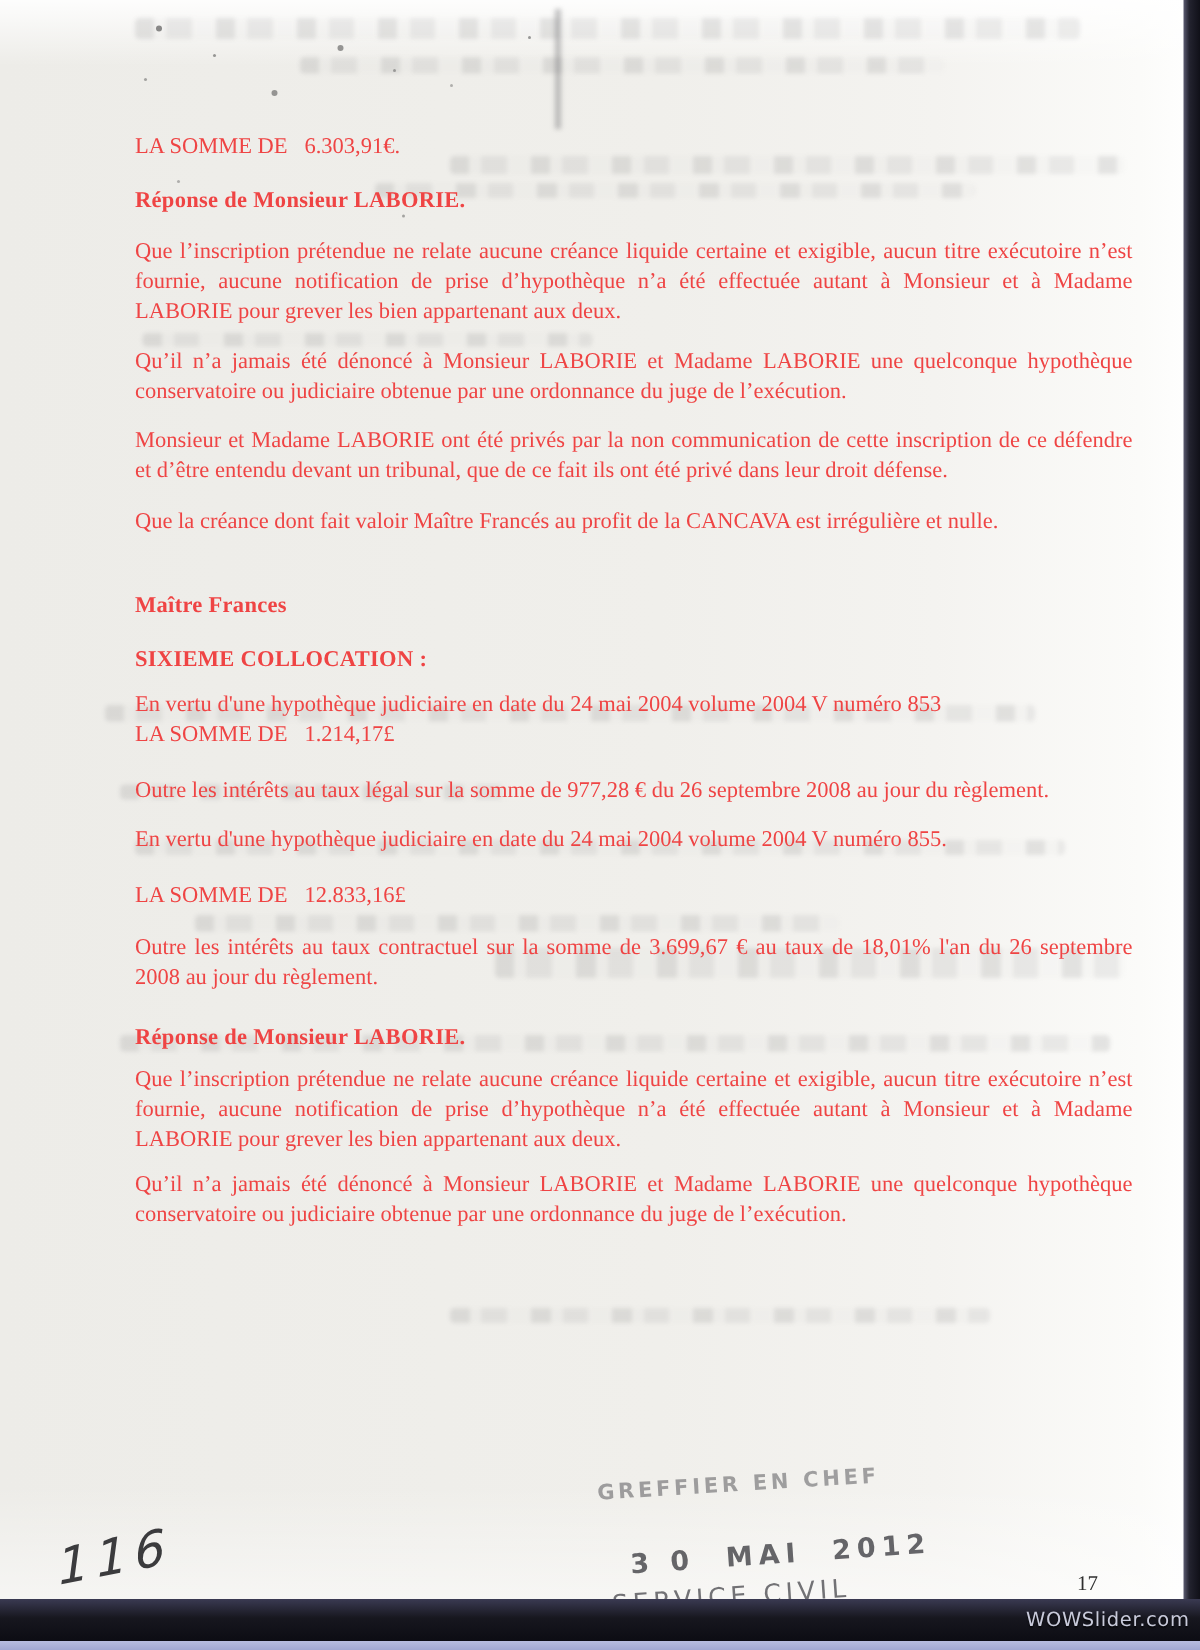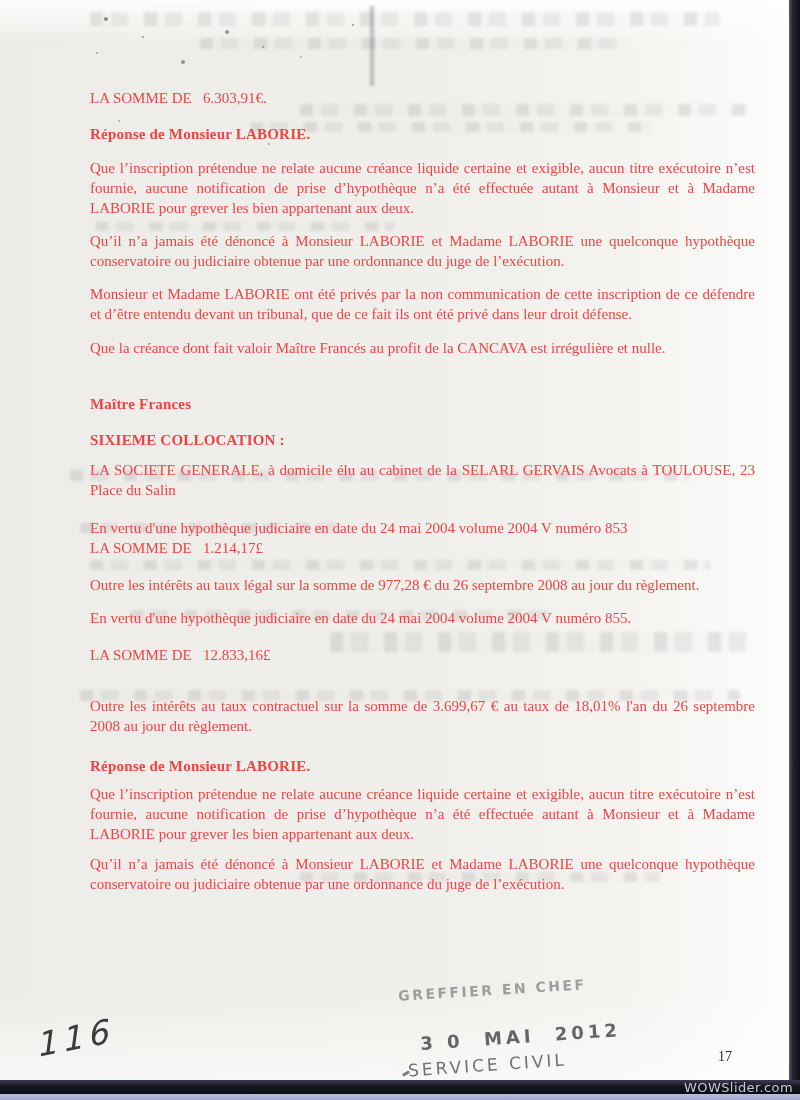--- a/index.html
+++ b/index.html
@@ -14,21 +14,21 @@
     background:
       linear-gradient(180deg, rgba(255,255,255,.9) 0%, rgba(255,255,255,0) 4%, rgba(0,0,0,0) 90%, rgba(255,255,255,.55) 98%),
       linear-gradient(90deg, #edece8 0%, #f0efeb 55%, #f4f3f0 78%, #fbfbf9 95%, #ffffff 100%);
   }
   
   .frame-right{
     position:absolute;top:0;right:0;width:11px;height:100%;z-index:7;
     background:linear-gradient(90deg,#5a5a70 0%,#23232f 35%,#101018 100%);
   }
   .frame-bottom{
-    position:absolute;left:0;bottom:6px;width:100%;height:14px;z-index:7;
+    position:absolute;left:0;bottom:6px;width:100%;height:28px;z-index:7;
     background:linear-gradient(180deg,#3a3a52 0%,#17171f 45%,#0c0c13 100%);
     display:flex;justify-content:flex-end;align-items:center;text-align:right;
   }
   .frame-lavender{
     position:absolute;left:0;bottom:0;width:100%;height:6px;z-index:8;
     background:linear-gradient(180deg,#b7bcdf 0%,#a2a8d2 100%);
   }
   .watermark{
     font-family:"DejaVu Sans","Liberation Sans",sans-serif;
     font-size:13px;color:#c8cada;padding-right:7px;letter-spacing:.4px;
@@ -39,21 +39,21 @@
     position:absolute;left:90px;right:45px;top:88px;z-index:2;
     color:#ef4444;font-size:15px;line-height:20px;
   }
   .para{text-align:justify;margin:0 0 13px 0;}
   .tight{margin-bottom:0;}
   .amount{white-space:pre-wrap;margin:0 0 16px 0;}
   .heading{
     font-weight:bold;margin:0 0 14px 0;letter-spacing:.2px;
     text-decoration-thickness:1.6px;text-underline-offset:3px;
   }.mb12{margin-bottom:12px}.mb14{margin-bottom:14px}
-  .mb15{margin-bottom:31px}.mb17{margin-bottom:17px}.mb8{margin-bottom:8px}
+  .mb15{margin-bottom:15px}.mb17{margin-bottom:17px}.mb8{margin-bottom:8px}
   .mb10{margin-bottom:10px}.mb18{margin-bottom:18px}.mb20{margin-bottom:20px}.mb36{margin-bottom:36px}.mb16{margin-bottom:16px}
   
   .artifact{
     position:absolute;z-index:0;border-radius:3px;
     background:repeating-linear-gradient(90deg,
       rgba(110,110,112,.38) 0 13px, rgba(165,165,168,.10) 13px 21px,
       rgba(125,125,128,.30) 21px 38px, rgba(175,175,178,.08) 38px 54px);
     filter:blur(1.4px);opacity:.42;
   }
   .fold{
@@ -129,21 +129,20 @@
 
 <div class="content">
   <div class="amount">LA SOMME DE   6.303,91€.</div>
   <div class="heading">Réponse de Monsieur LABORIE.</div>
   <div class="para">Que l’inscription prétendue ne relate aucune créance liquide certaine et exigible, aucun titre exécutoire n’est fournie, aucune notification de prise d’hypothèque n’a été effectuée autant à Monsieur et à Madame LABORIE pour grever les bien appartenant aux deux.</div>
   <div class="para">Qu’il n’a jamais été dénoncé à Monsieur LABORIE et Madame LABORIE une quelconque hypothèque conservatoire ou judiciaire obtenue par une ordonnance du juge de l’exécution.</div>
   <div class="para mb14">Monsieur et Madame LABORIE ont été privés par la non communication de cette inscription de ce défendre et d’être entendu devant un tribunal, que de ce fait ils ont été privé dans leur droit  défense.</div>
   <div class="para mb36">Que la créance dont fait valoir Maître Francés au profit de la CANCAVA est irrégulière et nulle.</div>
   <div class="heading mb16">Maître Frances</div>
   <div class="heading mb10">SIXIEME COLLOCATION :</div>
-  <div class="para mb18">LA SOCIETE GENERALE, à domicile élu au cabinet de la SELARL GERVAIS Avocats à TOULOUSE, 23 Place du Salin</div>
   <div class="para tight">En vertu d'une hypothèque judiciaire en date du 24 mai 2004 volume 2004 V numéro 853</div>
   <div class="amount mb17">LA SOMME DE   1.214,17£</div>
   <div class="para">Outre les intérêts au taux légal sur la somme de 977,28 € du 26 septembre 2008 au jour du règlement.</div>
   <div class="para mb17">En vertu d'une hypothèque judiciaire en date du 24 mai 2004 volume 2004 V numéro 855.</div>
   <div class="amount mb15">LA SOMME DE   12.833,16£</div>
   <div class="para mb20">Outre les intérêts au taux contractuel sur la somme de 3.699,67 € au taux de 18,01% l'an du 26 septembre 2008 au jour du règlement.</div>
   <div class="heading mb8">Réponse de Monsieur LABORIE.</div>
   <div class="para mb10">Que l’inscription prétendue ne relate aucune créance liquide certaine et exigible, aucun titre exécutoire n’est fournie, aucune notification de prise d’hypothèque n’a été effectuée autant à Monsieur et à Madame LABORIE pour grever les bien appartenant aux deux.</div>
   <div class="para">Qu’il n’a jamais été dénoncé à Monsieur LABORIE et Madame LABORIE une quelconque hypothèque conservatoire ou judiciaire obtenue par une ordonnance du juge de l’exécution.</div>
 </div>

